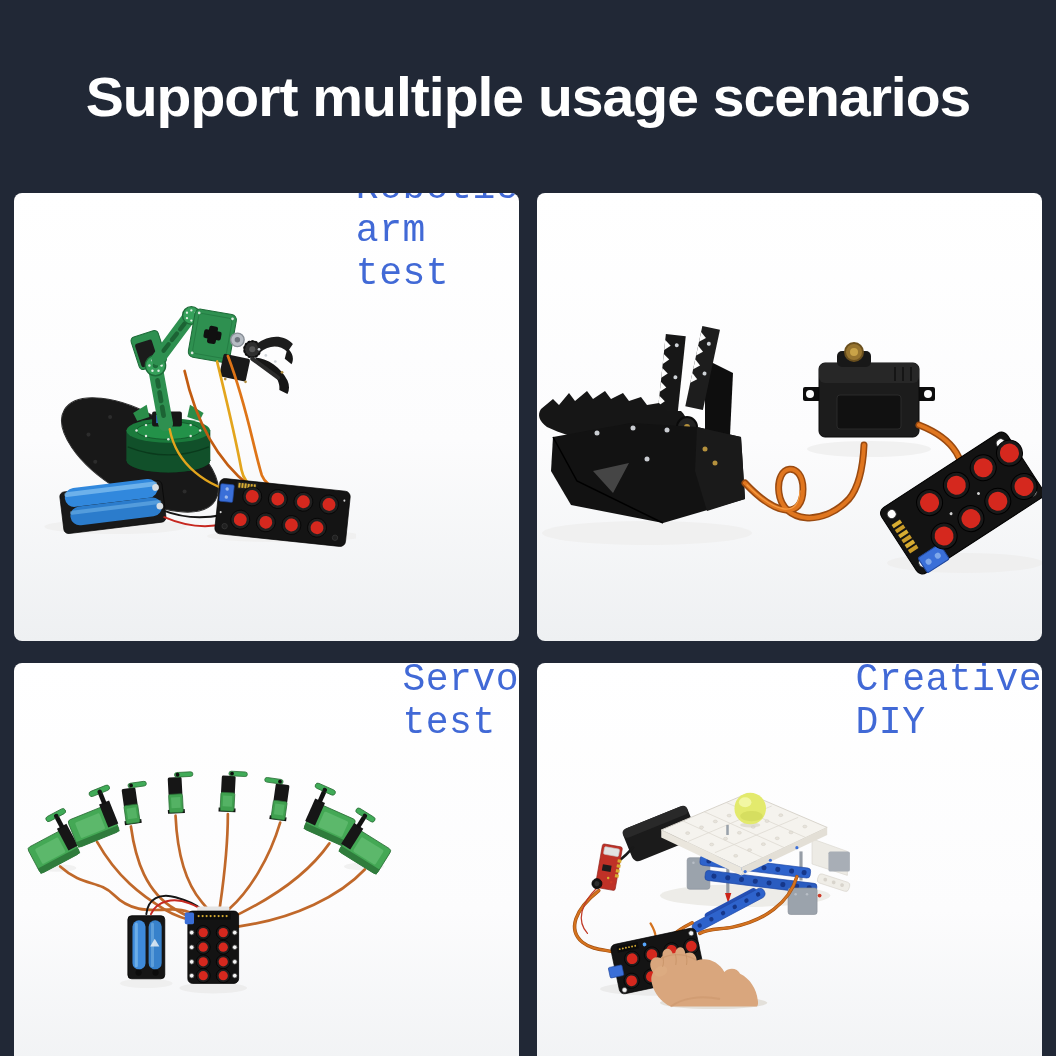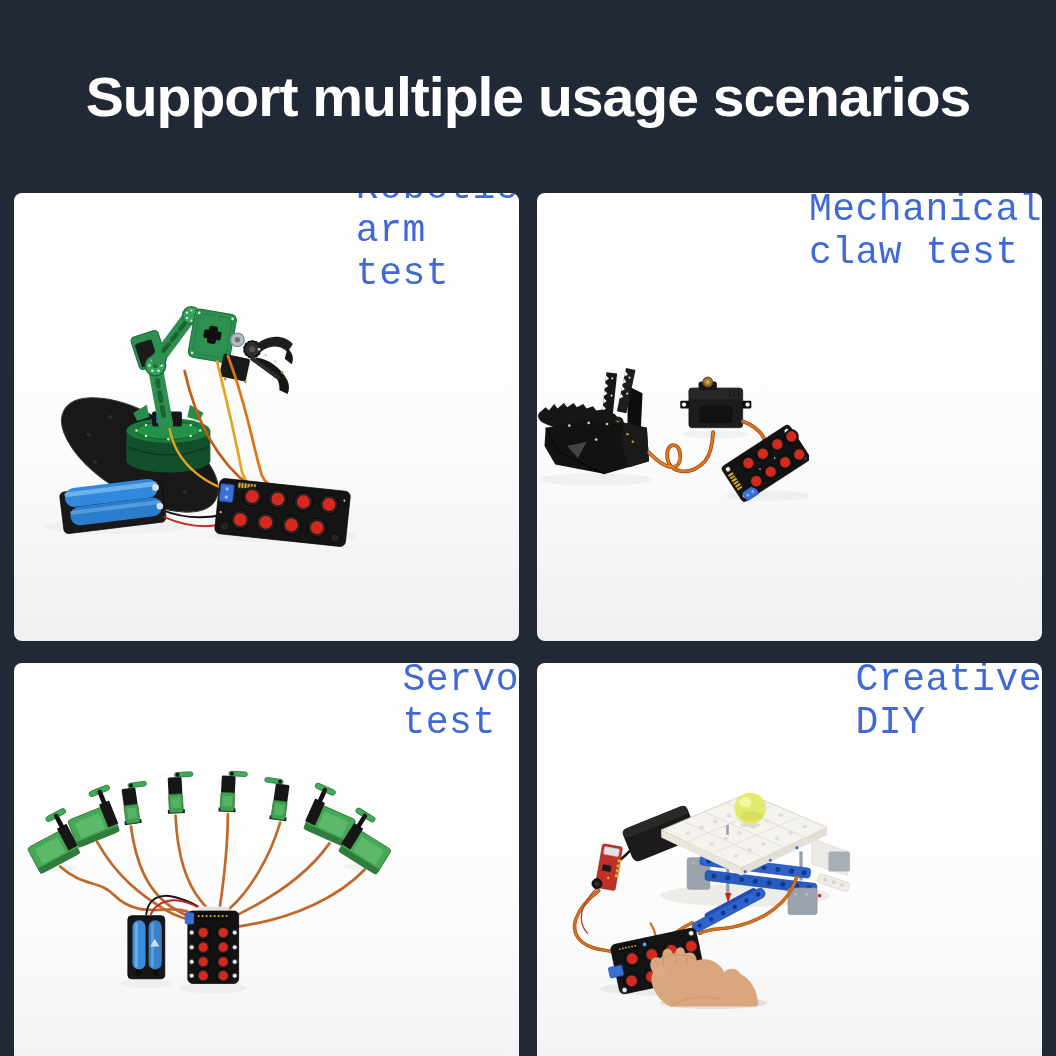--- a/index.html
+++ b/index.html
@@ -283,21 +283,20 @@
               <circle cx="456" cy="290" r="13" fill="#1a1a1a" stroke="#000"></circle>
                 <circle cx="456" cy="290" r="9.5" fill="#d5281e"></circle>
               <circle cx="486" cy="292" r="13" fill="#1a1a1a" stroke="#000"></circle>
                 <circle cx="486" cy="292" r="9.5" fill="#d5281e"></circle>
             </g>
             <circle cx="410" cy="275" r="1.5" fill="#cfcfcf"></circle>
               <circle cx="444" cy="273" r="1.5" fill="#cfcfcf"></circle>
           </g>
         </svg>
       </div>
-      <div class="caption">Mechanical claw test</div>
     </section>
 
     <section class="card">
       <div class="photo">
         <svg viewBox="0 0 505 372">
           <g>
             <ellipse cx="259" cy="316" rx="44" ry="7" fill="#ededed"></ellipse>
             <ellipse cx="172" cy="310" rx="34" ry="6" fill="#efefef"></ellipse>
             <ellipse cx="55" cy="160" rx="26" ry="5" fill="#f1f1f1"></ellipse>
             <ellipse cx="455" cy="158" rx="26" ry="5" fill="#f1f1f1"></ellipse>

